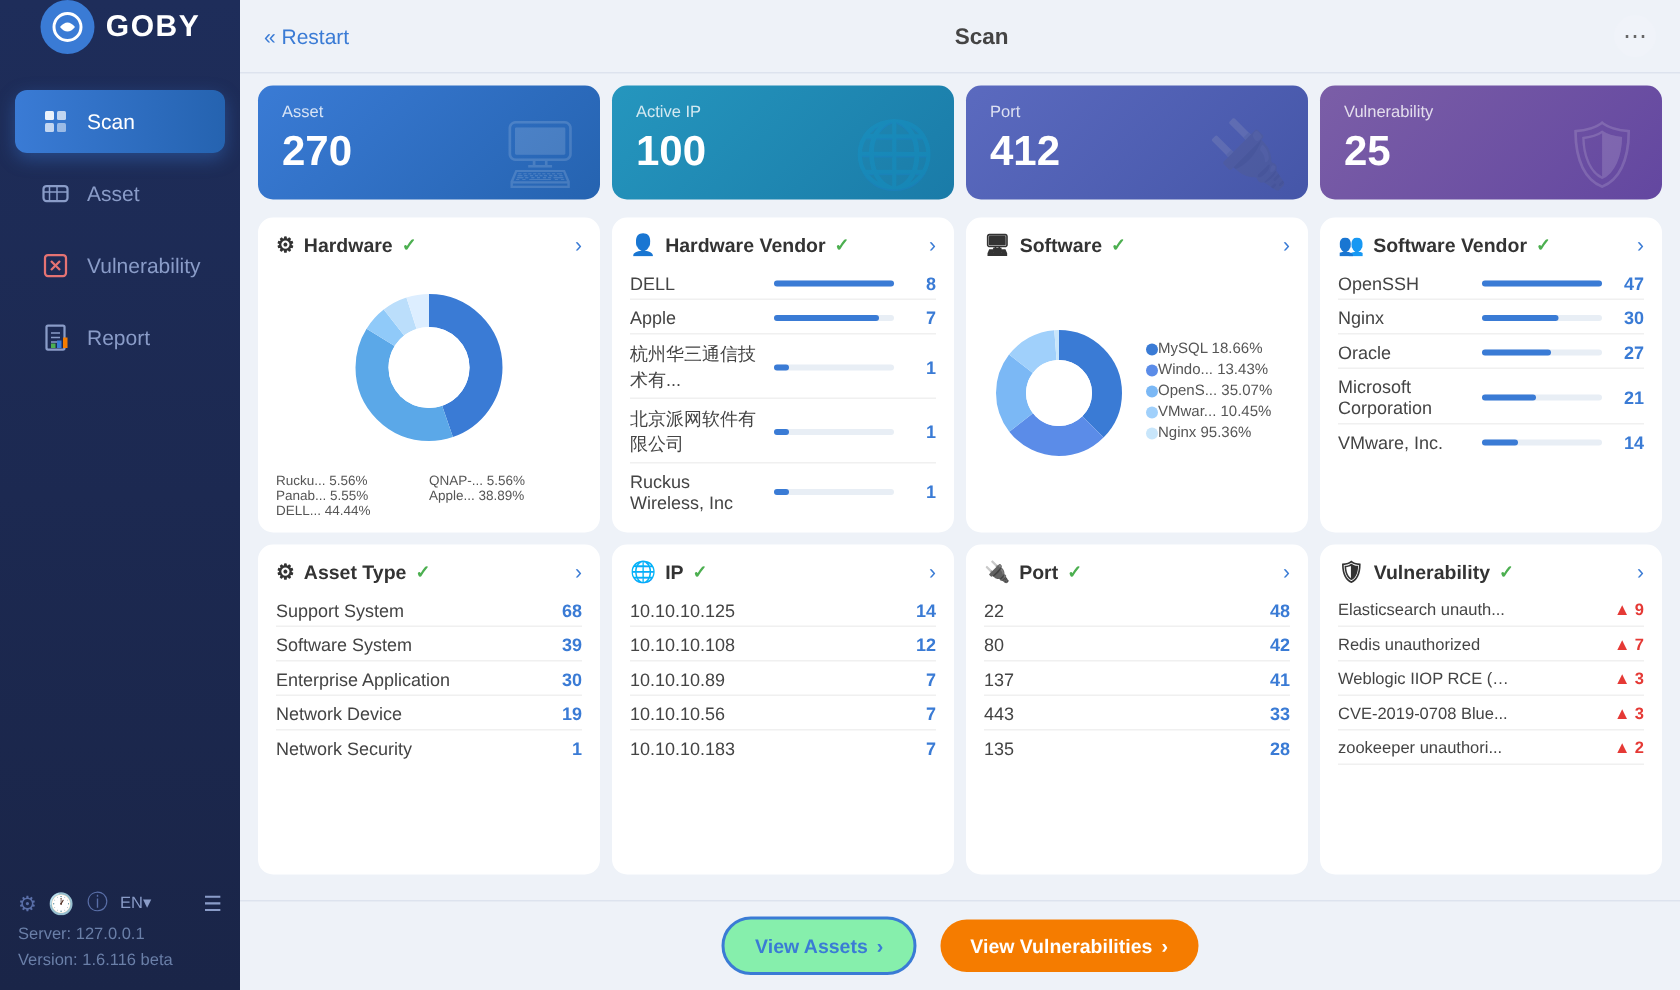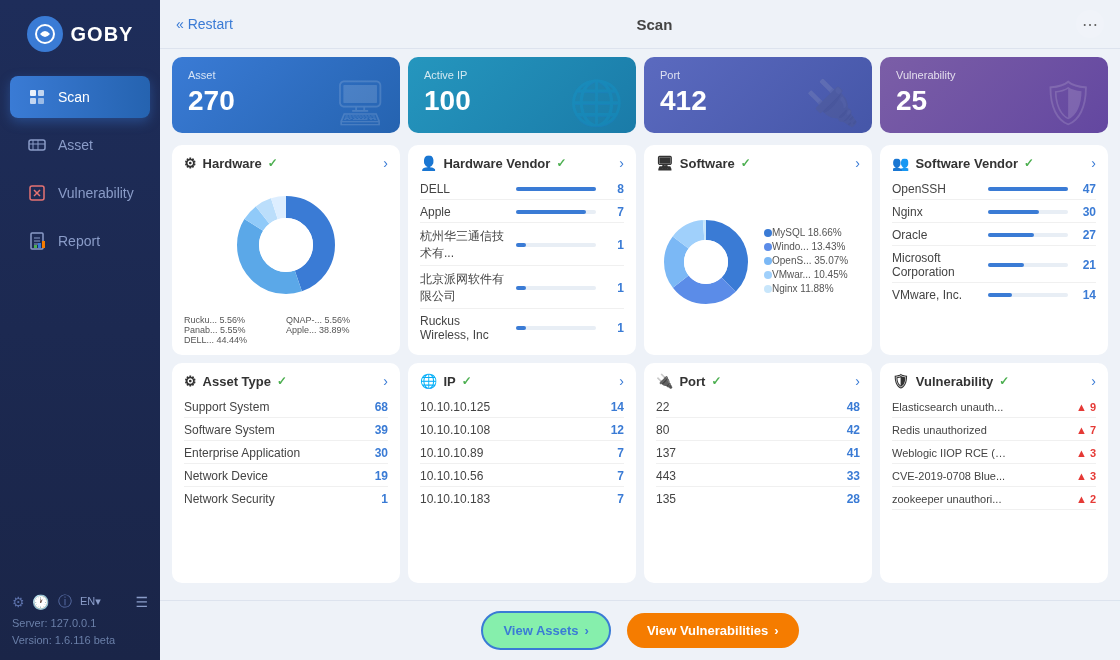--- a/index.html
+++ b/index.html
@@ -5,21 +5,21 @@
     * { box-sizing: border-box; margin: 0; padding: 0; }
     body { font-family: -apple-system, BlinkMacSystemFont, 'Segoe UI', sans-serif; background: #1a2035; color: #fff; display: flex; height: 660px; width: 1120px; overflow: hidden; font-size: 13px; }
 
     
     #sidebar {
       width: 160px;
       background: linear-gradient(180deg, #1e2d5a 0%, #1a2548 100%);
       display: flex;
       flex-direction: column;
       align-items: center;
-      padding-top: 16px;
+      padding-top: 0;
       flex-shrink: 0;
     }
     .logo-area { display: flex; align-items: center; gap: 8px; margin-bottom: 24px; }
     .logo-icon { width: 36px; height: 36px; background: #3a7bd5; border-radius: 50%; display: flex; align-items: center; justify-content: center; font-size: 18px; }
     .logo-text { font-size: 20px; font-weight: 700; color: #fff; letter-spacing: 1px; }
 
     .nav-item {
       width: 140px;
       display: flex;
       align-items: center;
@@ -484,21 +484,21 @@
               <div class="legend-item">
                 <div class="legend-dot" style="background:#7bb8f5"></div>
                 <span>OpenS... 35.07%</span>
               </div>
               <div class="legend-item">
                 <div class="legend-dot" style="background:#a0d0fb"></div>
                 <span>VMwar... 10.45%</span>
               </div>
               <div class="legend-item">
                 <div class="legend-dot" style="background:#c8e6fb"></div>
-                <span>Nginx 11.88%</span>
+                <span>Nginx 95.36%</span>
               </div>
             </div>
           </div>
         </div>
       </div>
 
       <div class="panel">
         <div class="panel-header">
           <div class="panel-title">
             <span class="panel-title-icon">👥</span>

